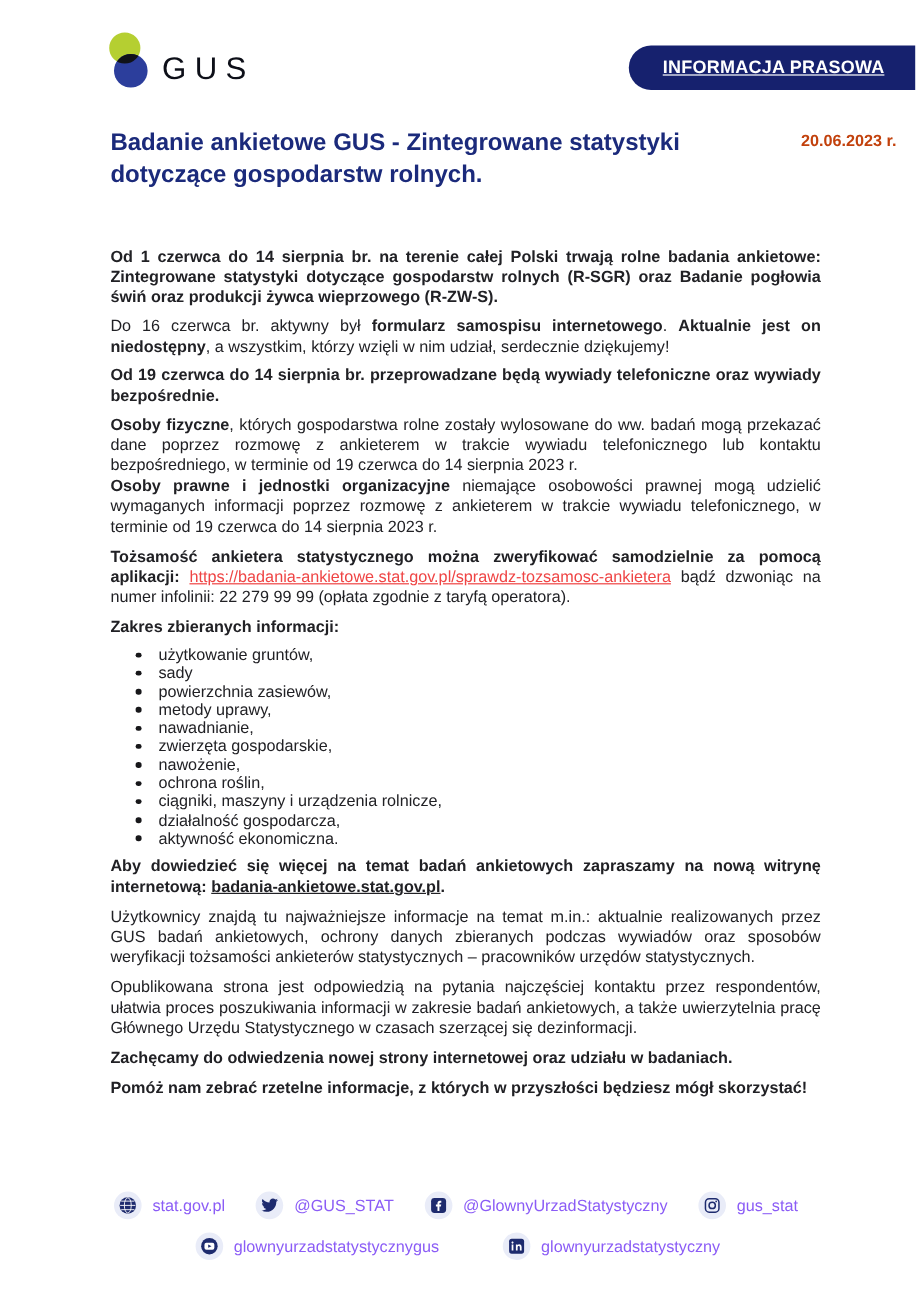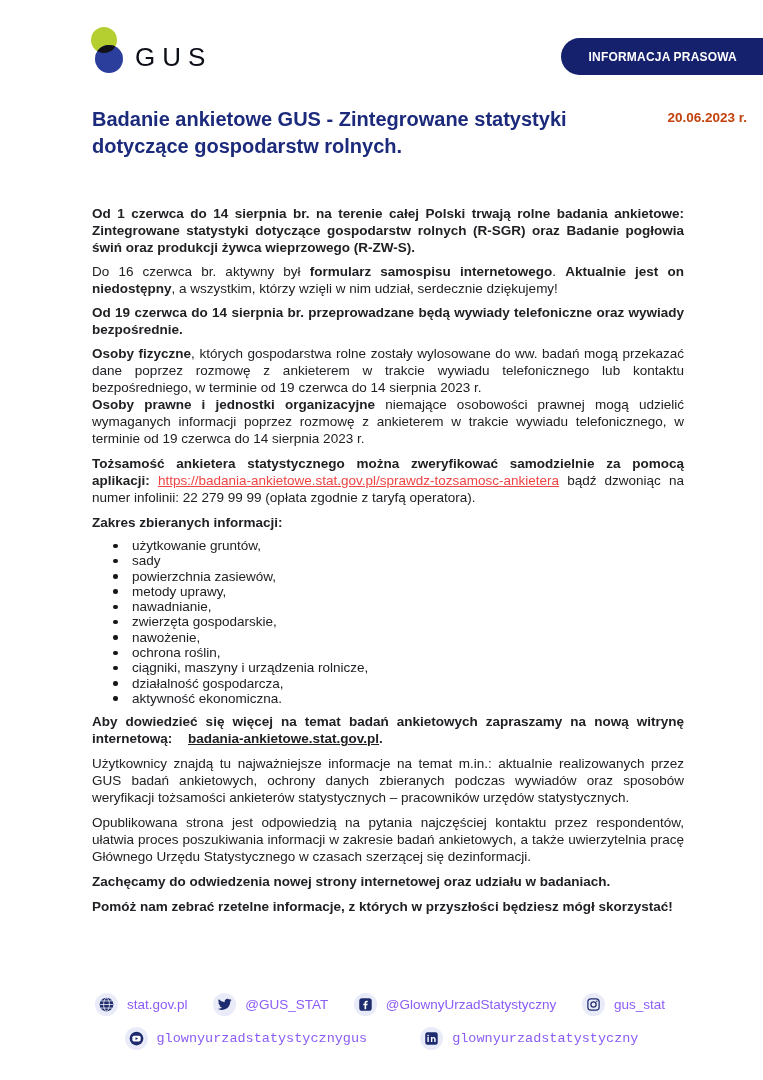--- a/index.html
+++ b/index.html
@@ -5,42 +5,42 @@
   html,body{margin:0;padding:0;background:#fff;}
   .page{position:relative;width:763px;height:1080px;background:#ffffff;overflow:hidden;
         font-family:"Liberation Sans","DejaVu Sans",sans-serif;color:#1d1d1f;}
 
   
   .logo{position:absolute;left:90px;top:26px;display:flex;align-items:center;gap:9px;}
   .logo svg{display:block;}
   .logo-text{font-size:26px;font-weight:500;letter-spacing:7px;color:#0d0f18;line-height:1;margin-top:10px;}
   .badge{position:absolute;right:0;top:38px;height:37px;background:#16216e;color:#fff;
          display:flex;align-items:center;padding:0 26px 0 28px;border-radius:19px 0 0 19px;
-         font-weight:700;font-size:12px;letter-spacing:.2px;}
+         font-weight:700;font-size:15px;letter-spacing:.2px;text-decoration:underline;}
   .title{position:absolute;left:92px;top:106px;width:500px;color:#1b2a7b;font-weight:700;
          font-size:20px;line-height:27px;}
   .date{position:absolute;right:16px;top:110px;font-weight:700;font-size:13.5px;color:#c2410c;}
 
   
   .content{position:absolute;left:92px;top:205px;width:592px;font-size:13.5px;line-height:17px;
            text-align:justify;color:#212125;}
   .para{margin:0 0 7px 0;}
   .para.gap{margin-top:8px;}
   .b{font-weight:700;}
-  .u{text-decoration:underline;color:inherit;margin-left:12px;}
+  .u{text-decoration:underline;color:inherit;}
   a{color:inherit;}
   .link{color:#ef4444;text-decoration:underline;}
   .blist{margin:0 0 7px 0;padding:0;list-style:none;text-align:left;}
   .blist li{position:relative;padding-left:40px;line-height:15.3px;}
   .blist li::before{content:"";position:absolute;left:21px;top:5.5px;width:4.5px;height:4.5px;
                     border-radius:50%;background:#17171a;}
 
   
   .frow1{position:absolute;left:95px;right:98px;top:993px;display:flex;justify-content:space-between;align-items:center;}
-  .frow2{position:absolute;left:0;right:0;top:1027px;display:flex;justify-content:center;gap:53px;align-items:flex-end;font-family:Liberation Mono, monospace;}
+  .frow2{position:absolute;left:0;right:0;top:1027px;display:flex;justify-content:center;gap:53px;align-items:flex-end;}
   .fitem{display:flex;align-items:center;gap:9px;font-size:13.5px;color:#8b5cf6;cursor:pointer;}
   .ficon{width:23px;height:23px;border-radius:50%;background:#e9ecf8;display:flex;align-items:center;justify-content:center;flex:0 0 auto;}
   .ficon svg{width:15px;height:15px;display:block;}
 </style>
 </head>
 <body>
 
 <div class="page">
 
   <div class="logo">

